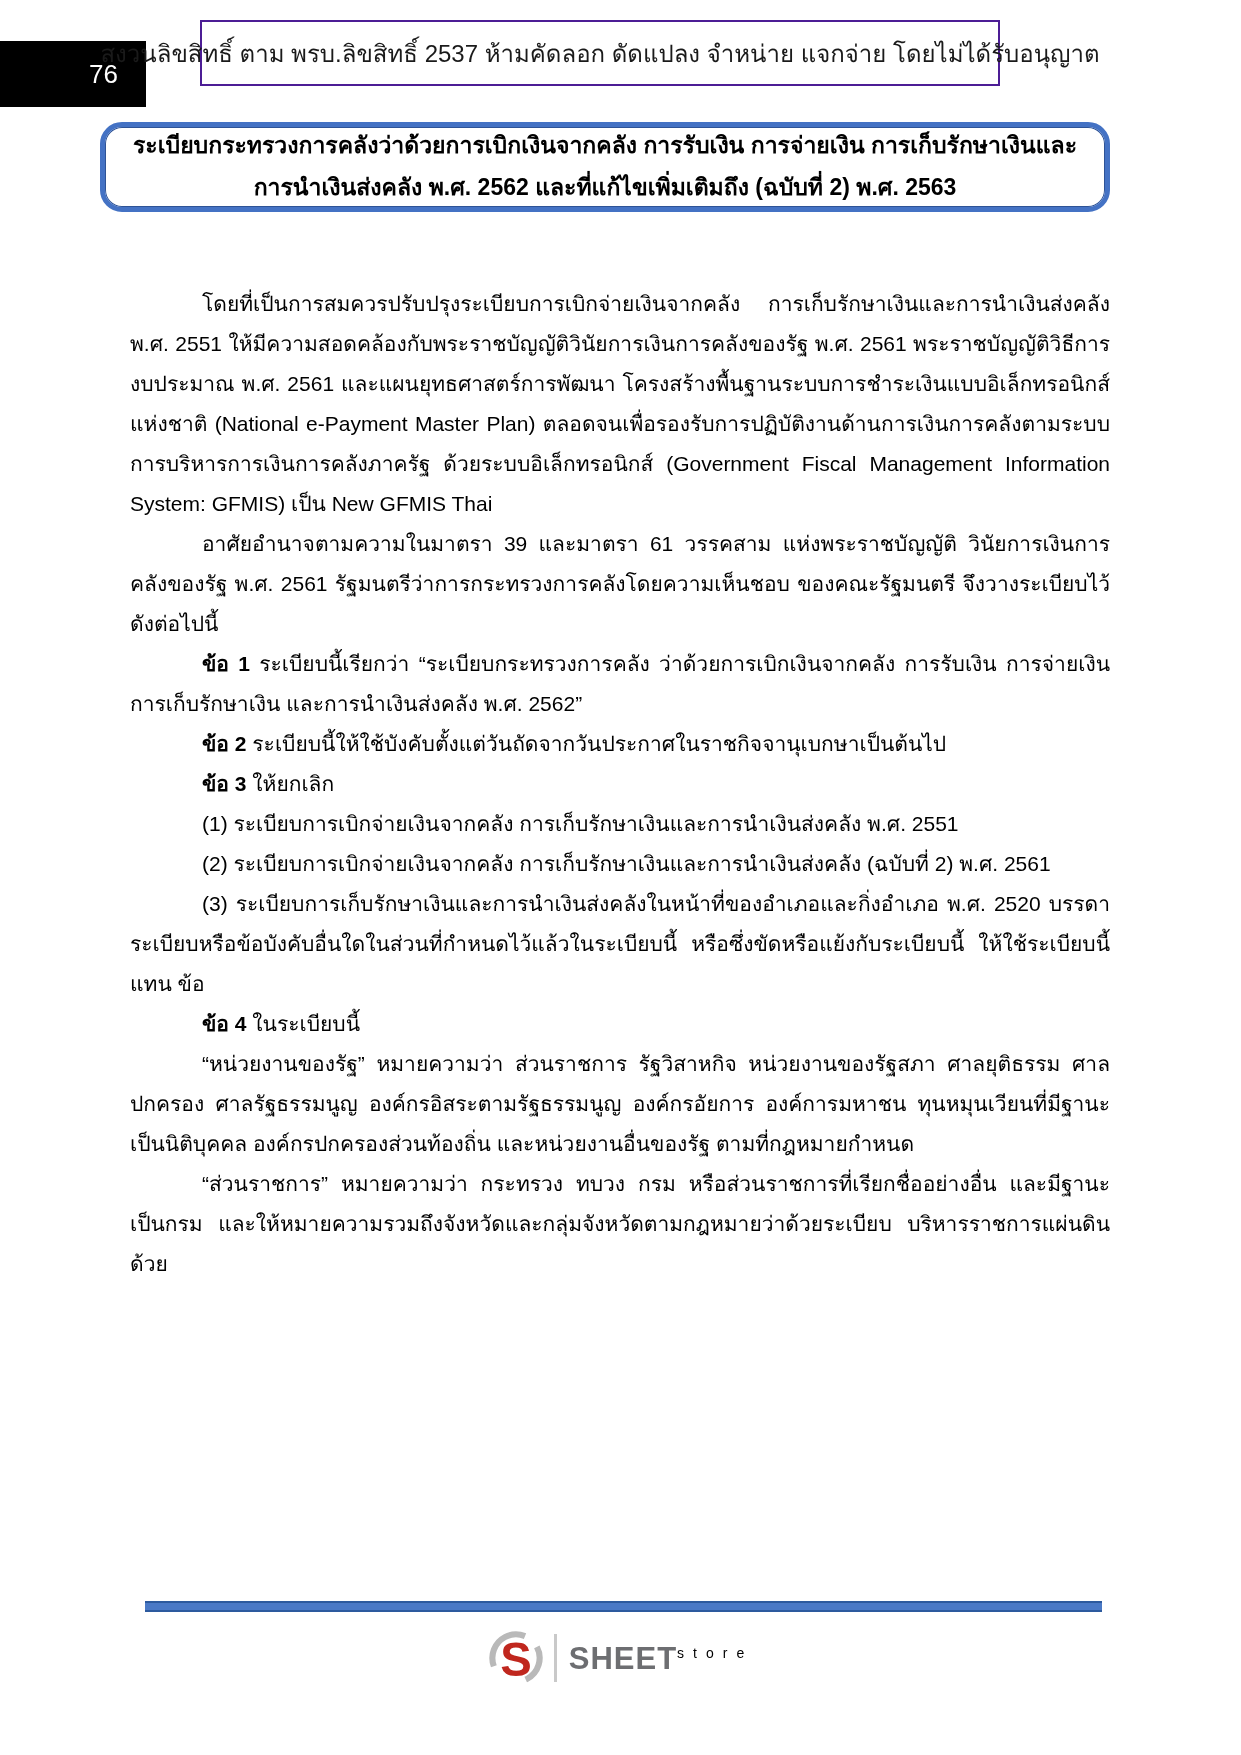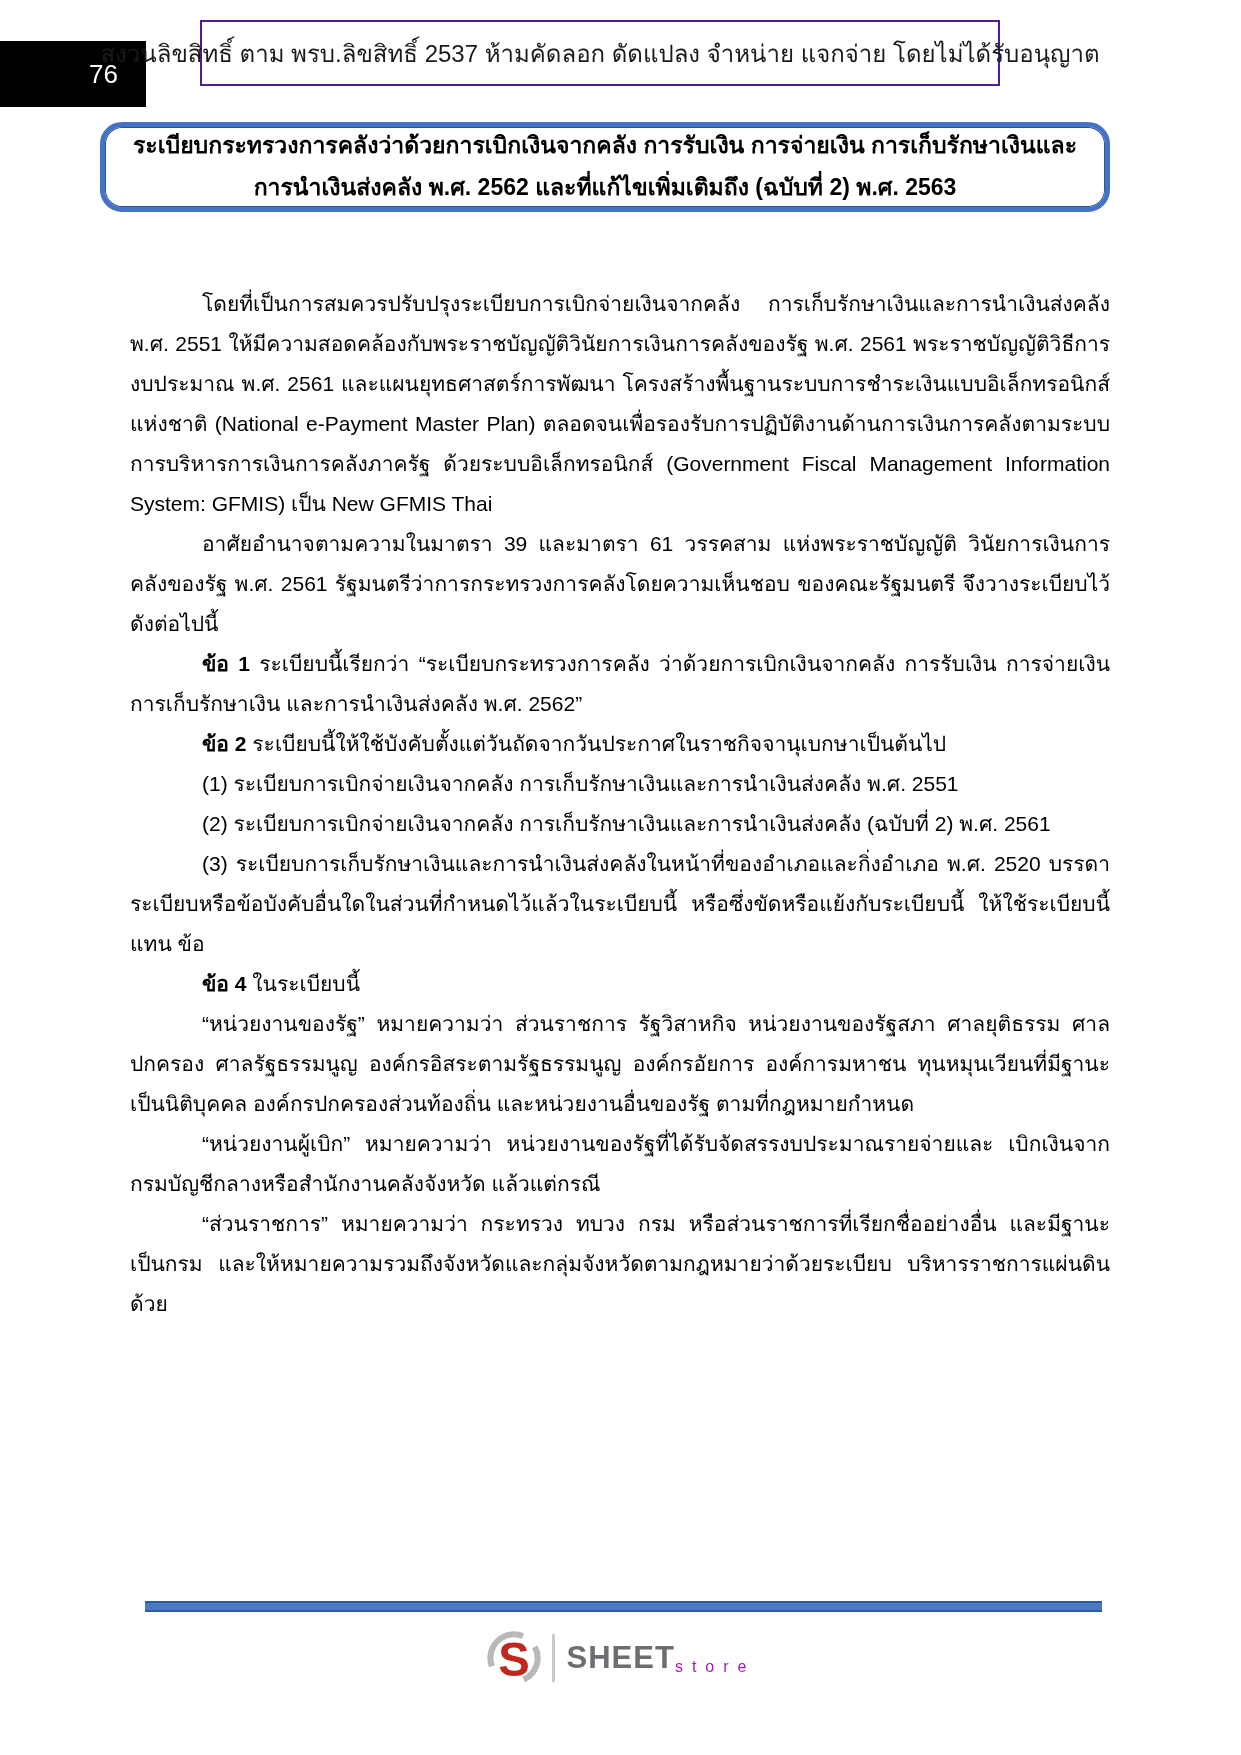--- a/index.html
+++ b/index.html
@@ -79,22 +79,22 @@
   .logo-divider {
     width: 3px; height: 48px; background: #c9c9c9;
     margin: 0 12px 0 10px;
   }
   .logo-text { display: flex; flex-direction: row; }
   .logo-name {
     font-size: 31px; font-weight: 700; color: #6d6e71;
     letter-spacing: 1px; line-height: 1;
   }
   .logo-sub {
-    font-size: 16px; color: #a21caf;
-    letter-spacing: 9px; line-height: 1; margin-top: 17px;
+    font-size: 14px; color: #000000;
+    letter-spacing: 9px; line-height: 1; margin-top: 3px;
   }
 </style>
 </head>
 <body>
 
 <div class="page-num-box">
   <span>76</span>
 </div>
 <div class="copyright-box">
   <span>สงวนลิขสิทธิ์ ตาม พรบ.ลิขสิทธิ์ 2537 ห้ามคัดลอก ดัดแปลง จำหน่าย แจกจ่าย โดยไม่ได้รับอนุญาต</span>
@@ -103,26 +103,26 @@
 <div class="title-box">
   <div class="title-line">ระเบียบกระทรวงการคลังว่าด้วยการเบิกเงินจากคลัง การรับเงิน การจ่ายเงิน การเก็บรักษาเงินและ</div>
   <div class="title-line">การนำเงินส่งคลัง พ.ศ. 2562 และที่แก้ไขเพิ่มเติมถึง (ฉบับที่ 2) พ.ศ. 2563</div>
 </div>
 
 <div class="doc-body">
   <p class="para"><b class="lead"></b><span>โดยที่เป็นการสมควรปรับปรุงระเบียบการเบิกจ่ายเงินจากคลัง การเก็บรักษาเงินและการนำเงินส่งคลัง พ.ศ. 2551 ให้มีความสอดคล้องกับพระราชบัญญัติวินัยการเงินการคลังของรัฐ พ.ศ. 2561 พระราชบัญญัติวิธีการงบประมาณ พ.ศ. 2561 และแผนยุทธศาสตร์การพัฒนา โครงสร้างพื้นฐานระบบการชำระเงินแบบอิเล็กทรอนิกส์แห่งชาติ (National e-Payment Master Plan) ตลอดจนเพื่อรองรับการปฏิบัติงานด้านการเงินการคลังตามระบบการบริหารการเงินการคลังภาครัฐ ด้วยระบบอิเล็กทรอนิกส์ (Government Fiscal Management Information System: GFMIS) เป็น New GFMIS Thai</span></p>
   <p class="para"><b class="lead"></b><span>อาศัยอำนาจตามความในมาตรา 39 และมาตรา 61 วรรคสาม แห่งพระราชบัญญัติ วินัยการเงินการคลังของรัฐ พ.ศ. 2561 รัฐมนตรีว่าการกระทรวงการคลังโดยความเห็นชอบ ของคณะรัฐมนตรี จึงวางระเบียบไว้ ดังต่อไปนี้</span></p>
   <p class="para"><b class="lead">ข้อ 1</b><span> ระเบียบนี้เรียกว่า “ระเบียบกระทรวงการคลัง ว่าด้วยการเบิกเงินจากคลัง การรับเงิน การจ่ายเงิน การเก็บรักษาเงิน และการนำเงินส่งคลัง พ.ศ. 2562”</span></p>
   <p class="para"><b class="lead">ข้อ 2</b><span> ระเบียบนี้ให้ใช้บังคับตั้งแต่วันถัดจากวันประกาศในราชกิจจานุเบกษาเป็นต้นไป</span></p>
+  <p class="para"><b class="lead">ข้อ 3</b><span> ให้ยกเลิก</span></p>
   <p class="para"><b class="lead"></b><span>(1) ระเบียบการเบิกจ่ายเงินจากคลัง การเก็บรักษาเงินและการนำเงินส่งคลัง พ.ศ. 2551</span></p>
   <p class="para"><b class="lead"></b><span>(2) ระเบียบการเบิกจ่ายเงินจากคลัง การเก็บรักษาเงินและการนำเงินส่งคลัง (ฉบับที่ 2) พ.ศ. 2561</span></p>
   <p class="para"><b class="lead"></b><span>(3) ระเบียบการเก็บรักษาเงินและการนำเงินส่งคลังในหน้าที่ของอำเภอและกิ่งอำเภอ พ.ศ. 2520 บรรดาระเบียบหรือข้อบังคับอื่นใดในส่วนที่กำหนดไว้แล้วในระเบียบนี้ หรือซึ่งขัดหรือแย้งกับระเบียบนี้ ให้ใช้ระเบียบนี้แทน ข้อ</span></p>
   <p class="para"><b class="lead">ข้อ 4</b><span> ในระเบียบนี้</span></p>
   <p class="para"><b class="lead"></b><span>“หน่วยงานของรัฐ” หมายความว่า ส่วนราชการ รัฐวิสาหกิจ หน่วยงานของรัฐสภา ศาลยุติธรรม ศาลปกครอง ศาลรัฐธรรมนูญ องค์กรอิสระตามรัฐธรรมนูญ องค์กรอัยการ องค์การมหาชน ทุนหมุนเวียนที่มีฐานะเป็นนิติบุคคล องค์กรปกครองส่วนท้องถิ่น และหน่วยงานอื่นของรัฐ ตามที่กฎหมายกำหนด</span></p>
-  <p class="para"><b class="lead"></b><span>“หน่วยงานผู้เบิก” หมายความว่า หน่วยงานของรัฐที่ได้รับจัดสรรงบประมาณรายจ่ายและ เบิกเงินจากกรมบัญชีกลางหรือสำนักงานคลังจังหวัด แล้วแต่กรณี</span></p>
   <p class="para"><b class="lead"></b><span>“ส่วนราชการ” หมายความว่า กระทรวง ทบวง กรม หรือส่วนราชการที่เรียกชื่ออย่างอื่น และมีฐานะเป็นกรม และให้หมายความรวมถึงจังหวัดและกลุ่มจังหวัดตามกฎหมายว่าด้วยระเบียบ บริหารราชการแผ่นดินด้วย</span></p>
 </div>
 
 <div class="footer-rule"></div>
 <div class="footer-logo">
   <svg class="logo-mark" viewBox="0 0 64 68" xmlns="http://www.w3.org/2000/svg">
     <circle cx="32" cy="34" r="27" fill="none" stroke="#b9b9b9" stroke-width="7" stroke-dasharray="62 44" stroke-dashoffset="18" transform="rotate(-28 32 34)"></circle>
     <text x="32" y="54" text-anchor="middle" font-family="Liberation Sans, sans-serif" font-size="54" font-weight="bold" fill="#c0271e">S</text>
   </svg>
   <div class="logo-divider"></div>

